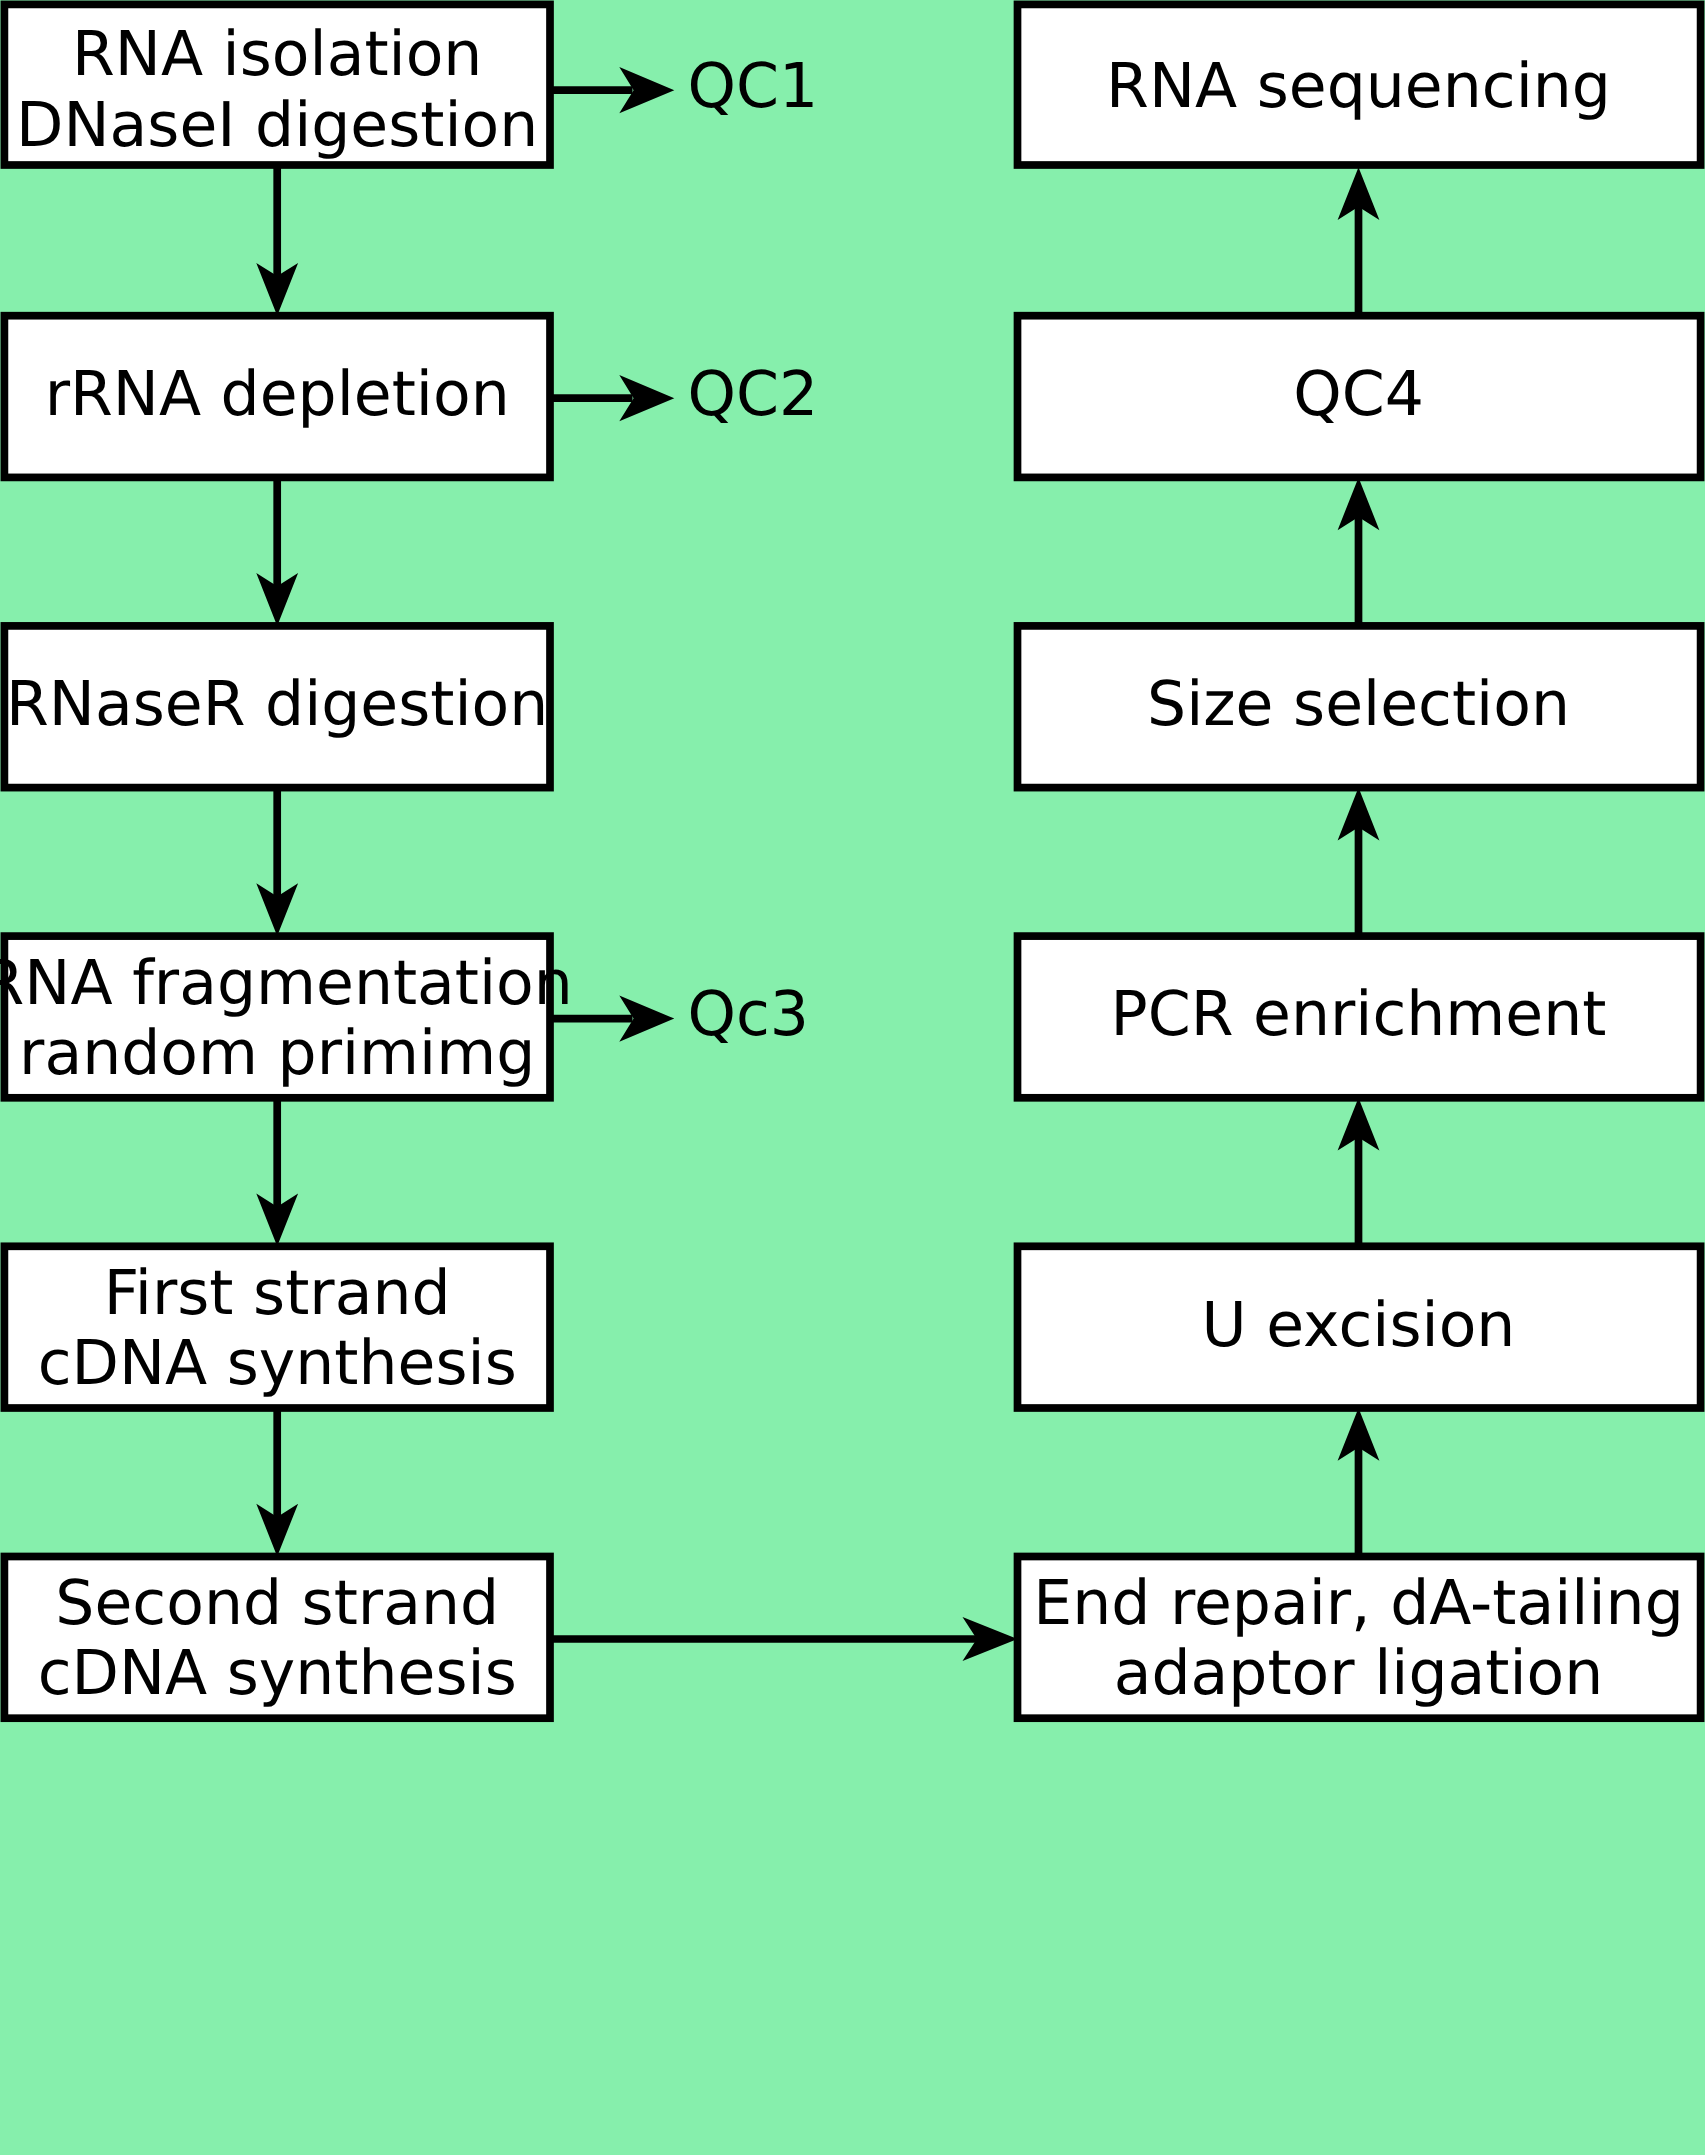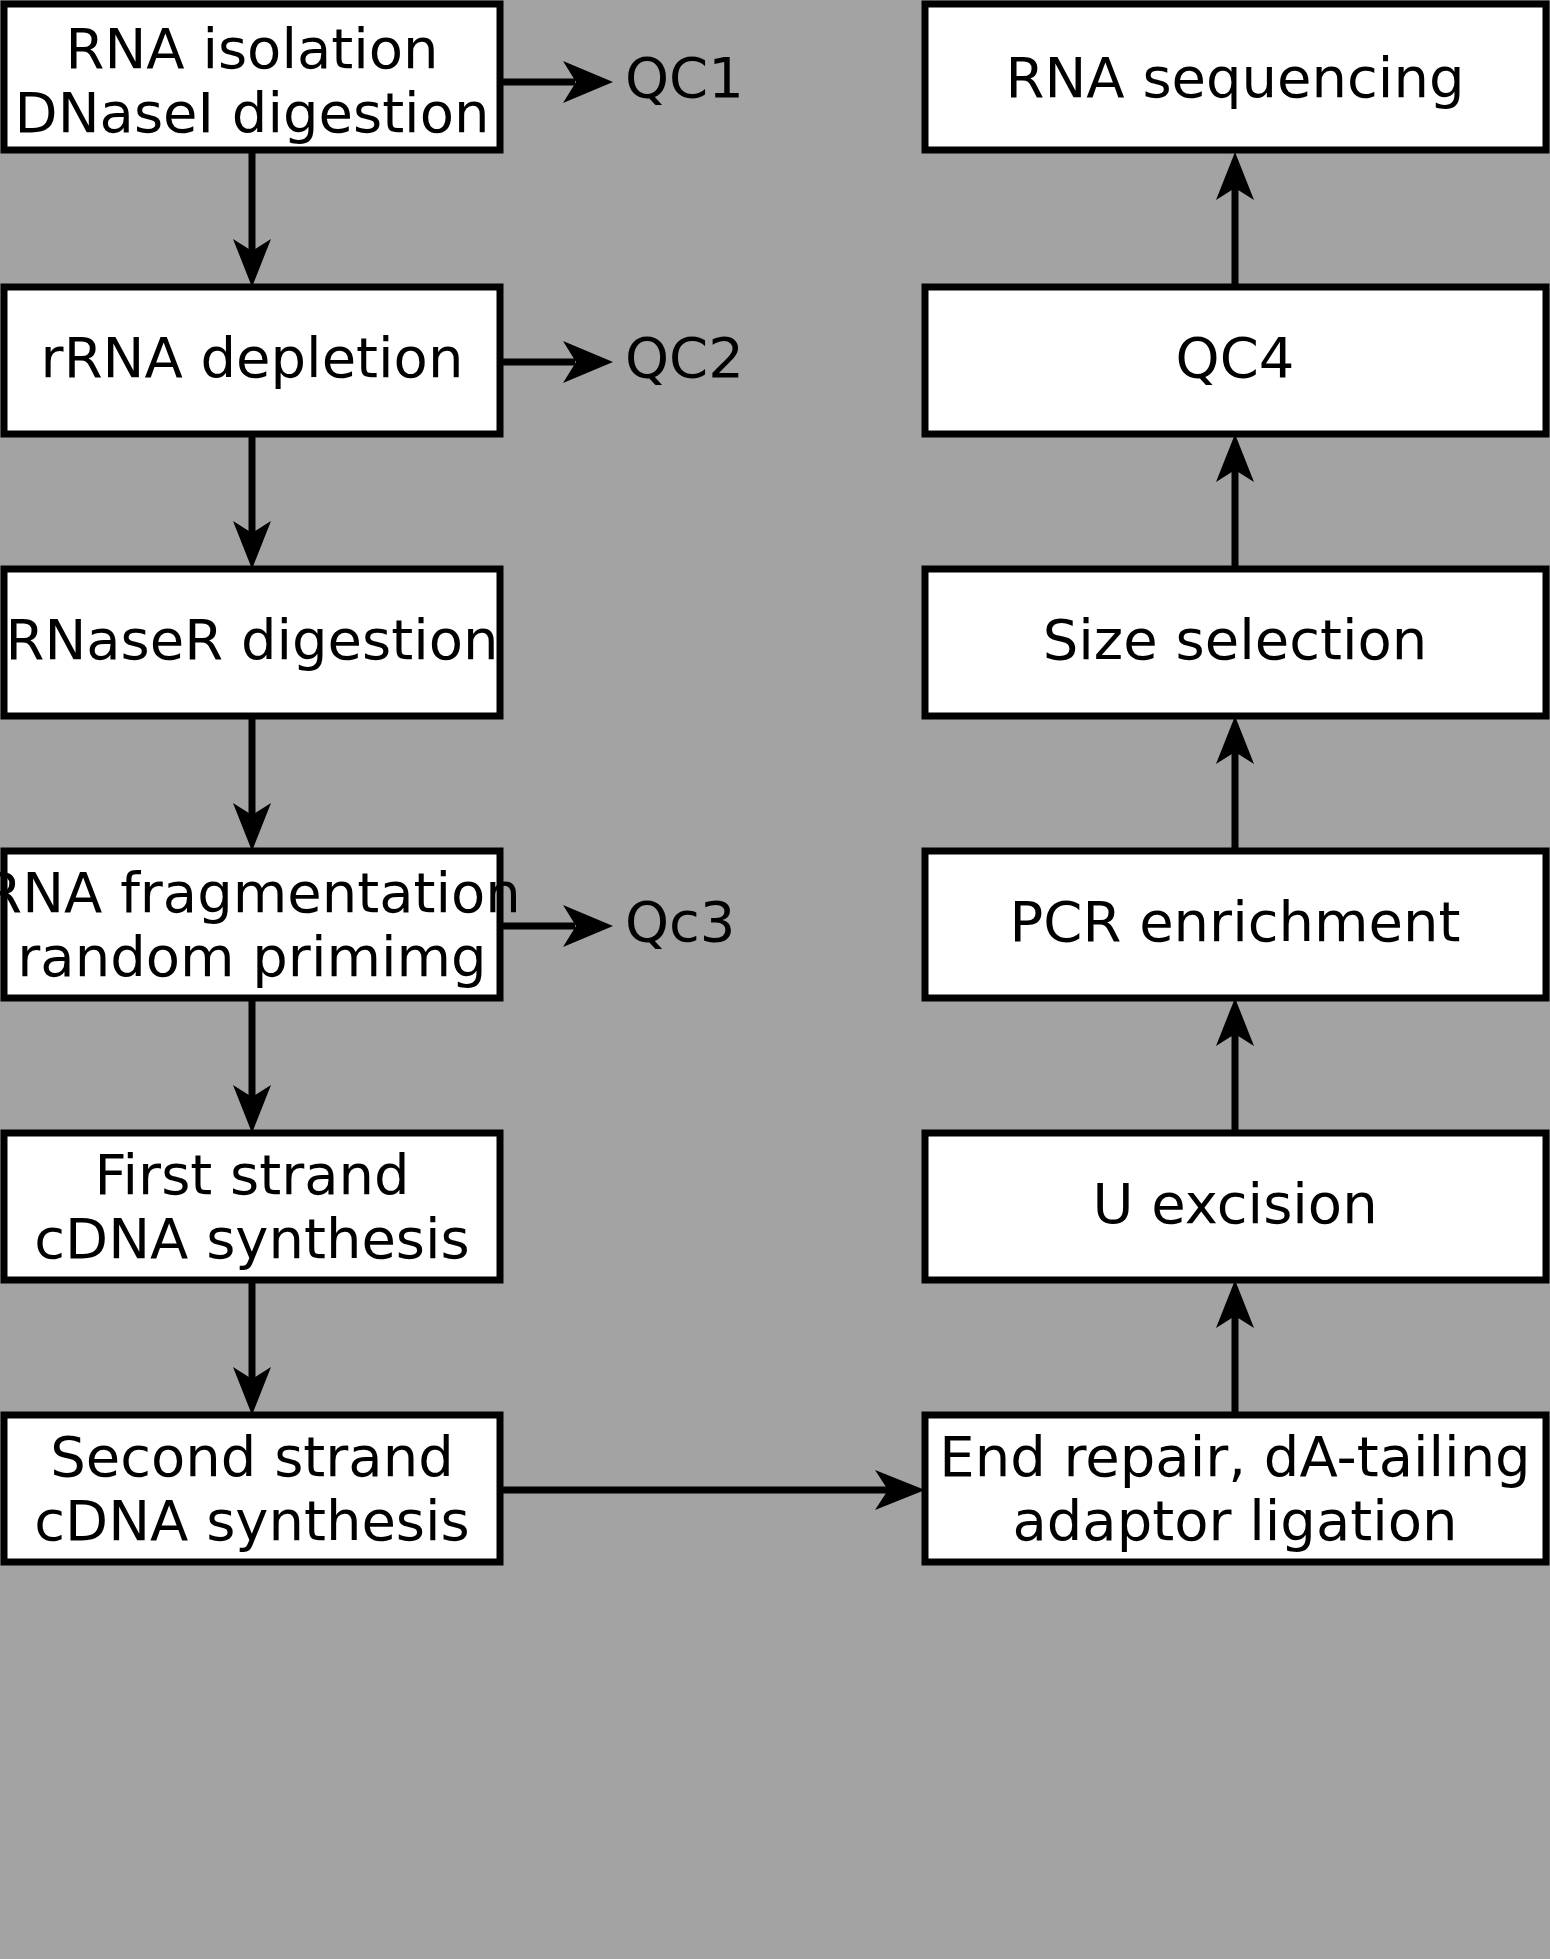--- a/index.html
+++ b/index.html
@@ -7,21 +7,21 @@
     padding: 0;
     background: #ffffff;
   }
   body {
     font-family: "DejaVu Sans", "Liberation Sans", sans-serif;
   }
   #diagram-root {
     position: relative;
     width: 1550px;
     height: 1959px;
-    background: #a3a3a3;
+    background: #86efac;
     overflow: hidden;
   }
   svg.flow {
     position: absolute;
     top: 0;
     left: 0;
     width: 1550px;
     height: 1959px;
     display: block;
   }

